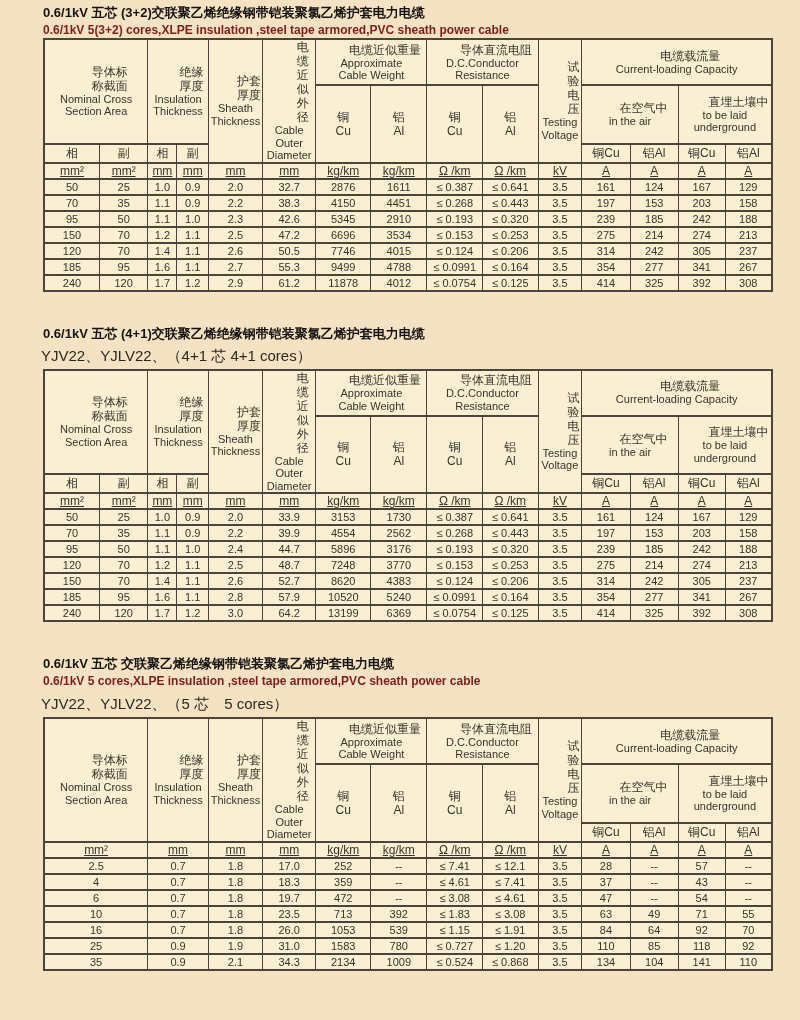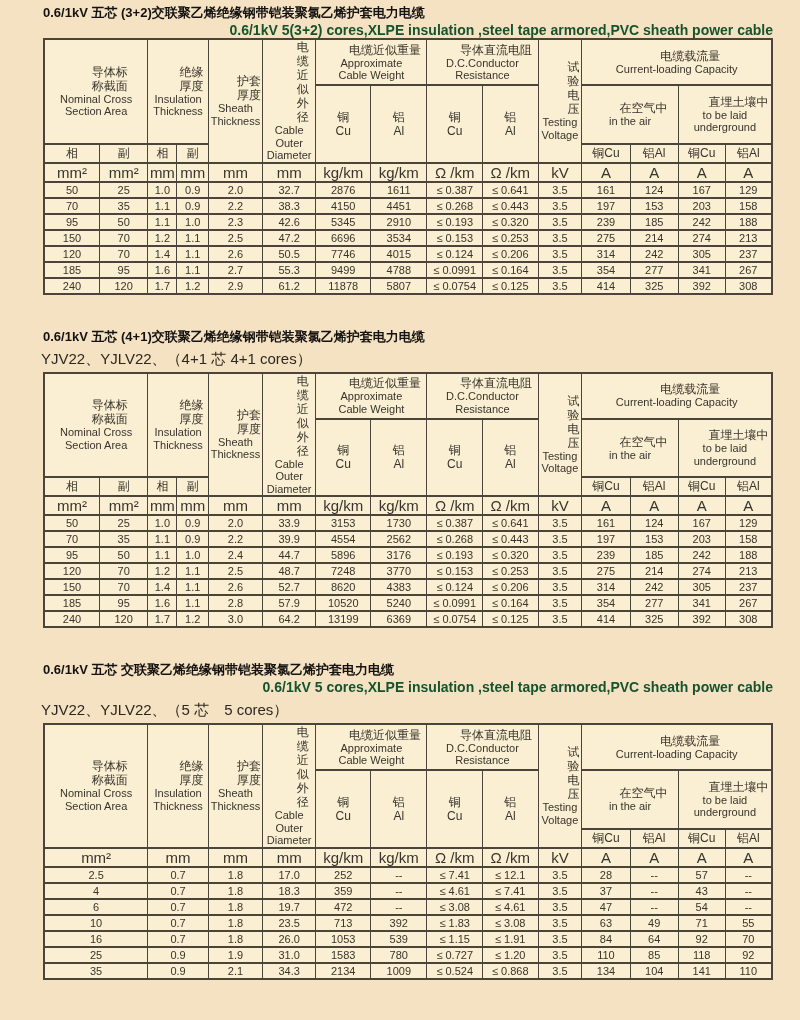--- a/index.html
+++ b/index.html
@@ -8,41 +8,41 @@
     background:#f5e2c2;color:#38342c;
     font-family:"Liberation Sans","DejaVu Sans",sans-serif;
     padding:5px 27px 0 43px;overflow:hidden;
   }
   .cable-section{margin:0;}
   .cable-section + .cable-section{margin-top:34px;}
   .title-zh{
     text-align:left;font-weight:bold;font-size:13px;line-height:15px;color:#141210;
   }
   .title-en{
-    text-align:right;font-weight:bold;font-size:14px;line-height:16px;color:#14532d;margin-top:2px;
+    text-align:left;font-weight:bold;font-size:12px;line-height:16px;color:#7f1d1d;margin-top:2px;
   }
   .model-line{
     text-align:left;font-size:15px;line-height:18px;color:#2b2822;margin:6px 0 4px -2px;
   }
   table.spec{
     width:100%;border-collapse:collapse;table-layout:fixed;
     background:#faefd2;border:2px solid #4a443a;
   }
   table.spec th, table.spec td{
     border:1px solid #4a443a;border-top-width:2px;border-bottom-width:2px;
     text-align:center;vertical-align:middle;padding:0 1px;
     font-weight:normal;color:#38342c;overflow:hidden;
   }
   .zh{white-space:pre-line;font-size:12px;line-height:14px;padding-left:27px;}
   .en{white-space:pre-line;font-size:11px;line-height:12.5px;}
   .stack{white-space:pre-line;font-size:12px;line-height:14px;}
   tr.hr1 th{height:44px;}
   tr.hr2 th{height:28px;}
   tr.hr3 th{height:16px;font-size:12px;}
-  tr.hr4 th{height:13px;font-size:15px;}
+  tr.hr4 th{height:13px;font-size:12px;text-decoration:underline;}
   table.spec td{height:14px;font-size:11px;}
 </style>
 </head>
 <body>
 
 <div class="page">
 
   <section class="cable-section">
     <div class="title-zh">0.6/1kV 五芯 (3+2)交联聚乙烯绝缘钢带铠装聚氯乙烯护套电力电缆</div>
     <div class="title-en">0.6/1kV 5(3+2) cores,XLPE insulation ,steel tape armored,PVC sheath power cable</div>
@@ -271,21 +271,21 @@
             <td>267</td>
           </tr>
           <tr>
             <td>240</td>
             <td>120</td>
             <td>1.7</td>
             <td>1.2</td>
             <td>2.9</td>
             <td>61.2</td>
             <td>11878</td>
-            <td>5807</td>
+            <td>4012</td>
             <td>≤ 0.0754</td>
             <td>≤ 0.125</td>
             <td>3.5</td>
             <td>414</td>
             <td>325</td>
             <td>392</td>
             <td>308</td>
           </tr>
         </tbody>
     </table>

